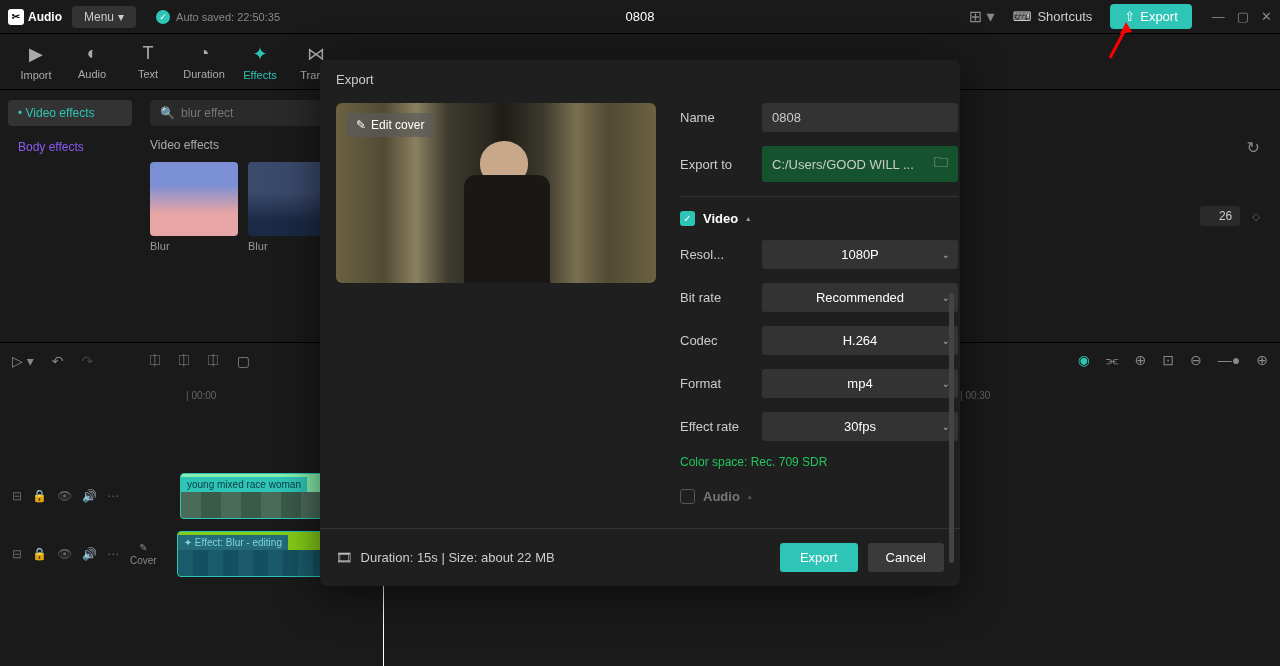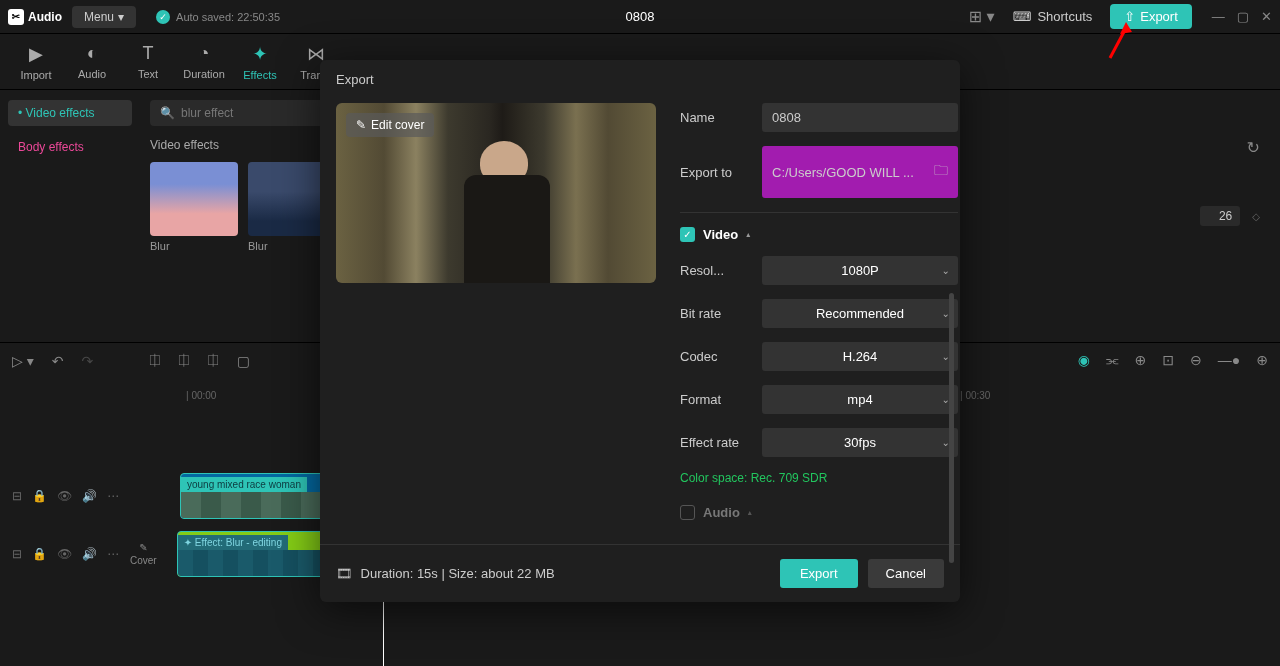--- a/index.html
+++ b/index.html
@@ -21,21 +21,21 @@
 
 .toolbar2 { height: 56px; background: #1a1a1a; display: flex; align-items: center; padding: 0 8px; gap: 0; border-bottom: 1px solid #000; }
 .tool-item { display: flex; flex-direction: column; align-items: center; gap: 4px; width: 56px; color: #aaa; font-size: 11px; }
 .tool-item.active { color: #2ec4b6; }
 .tool-icon { font-size: 18px; }
 
 
 .main { display: flex; height: 252px; }
 .left-panel { width: 140px; background: #1a1a1a; padding: 10px 8px; }
 .panel-tab { background: #333; color: #2ec4b6; padding: 6px 10px; border-radius: 4px; font-size: 12px; margin-bottom: 8px; }
-.panel-tab.inactive { background: transparent; color: #ec4899; }
+.panel-tab.inactive { background: transparent; color: #8b5cf6; }
 .mid-panel { width: 415px; background: #1a1a1a; padding: 10px; }
 .search-box { background: #2a2a2a; border-radius: 4px; padding: 6px 10px; display: flex; align-items: center; gap: 6px; color: #777; font-size: 12px; margin-bottom: 12px; }
 .section-label { color: #aaa; font-size: 12px; margin-bottom: 10px; }
 .thumbs { display: flex; gap: 10px; flex-wrap: wrap; }
 .thumb { width: 88px; }
 .thumb-img { width: 88px; height: 74px; background: #333; border-radius: 4px; margin-bottom: 4px; position: relative; overflow: hidden; }
 .thumb-label { color: #999; font-size: 11px; }
 .right-panel { flex: 1; background: #1a1a1a; padding: 10px 20px; position: relative; }
 .rp-title { color: #2ec4b6; font-size: 13px; margin-bottom: 20px; }
 .rp-details { color: #ccc; font-size: 13px; margin-bottom: 10px; }
@@ -54,42 +54,42 @@
 .ttoolbar .spacer { flex: 1; }
 .ttoolbar .right-icons { display: flex; gap: 16px; }
 
 
 .timeline { background: #1a1a1a; height: 288px; padding: 8px 0; position: relative; }
 .ruler { height: 24px; position: relative; margin-left: 140px; color: #666; font-size: 10px; }
 .ruler-mark { position: absolute; top: 4px; }
 .track { height: 52px; display: flex; align-items: center; margin-bottom: 6px; }
 .track-controls { width: 130px; display: flex; align-items: center; gap: 10px; padding-left: 12px; color: #666; }
 .track-controls .icon { font-size: 12px; }
-.clip { height: 46px; border-radius: 4px; background: #0369a1; position: relative; overflow: hidden; border: 1px solid #2ec4b6; }
+.clip { height: 46px; border-radius: 4px; background: #86efac; position: relative; overflow: hidden; border: 1px solid #2ec4b6; }
 .clip-label { background: #2ec4b6; color: #0d3a3f; font-size: 10px; padding: 2px 6px; display: inline-block; }
 .clip-effect { background: #84cc16; }
 .clip-effect .clip-label { background: #226b77; color: #7fd5e0; }
 .cover-btn { position: absolute; left: 138px; display: flex; flex-direction: column; align-items: center; gap: 2px; color: #888; font-size: 10px; }
 .playhead { position: absolute; left: 383px; top: 0; bottom: 0; width: 1px; background: #fff; }
 .playhead::before { content: ''; position: absolute; top: -4px; left: -5px; width: 11px; height: 10px; background: #fff; clip-path: polygon(0 0, 100% 0, 50% 100%); }
 
 
 .overlay { position: absolute; top: 60px; left: 320px; width: 640px; background: #1f1f1f; border-radius: 6px; z-index: 100; box-shadow: 0 8px 40px rgba(0,0,0,0.6); }
 .dialog-header { padding: 12px 16px; color: #ccc; font-size: 13px; }
 .dialog-body { display: flex; padding: 4px 16px 10px; gap: 24px; }
 .preview-col { width: 320px; }
 .preview { width: 320px; height: 180px; border-radius: 6px; background: linear-gradient(90deg, #6b6242 0%, #524a34 15%, #8b8160 25%, #3d3a2e 35%, #2a2721 48%, #1e1b17 52%, #3d3a2e 65%, #7a7050 75%, #524a34 85%, #6b6242 100%); position: relative; overflow: hidden; }
 .preview::before { content: ''; position: absolute; left: 144px; top: 38px; width: 48px; height: 44px; background: #c9a78a; border-radius: 50% 50% 45% 45%; }
 .preview::after { content: ''; position: absolute; left: 128px; top: 72px; width: 86px; height: 108px; background: #1a1815; border-radius: 12px 12px 0 0; }
 .edit-cover-btn { position: absolute; top: 10px; left: 10px; background: rgba(90,90,90,0.7); color: #fff; padding: 5px 10px; border-radius: 4px; font-size: 12px; display: flex; align-items: center; gap: 5px; z-index: 5; }
 .form-col { flex: 1; }
 .form-row { display: flex; align-items: center; margin-bottom: 14px; gap: 10px; }
 .form-label { width: 72px; color: #ccc; font-size: 13px; }
 .form-input { flex: 1; background: #333; border: none; padding: 7px 10px; color: #ccc; font-size: 13px; border-radius: 3px; }
-.form-path { flex: 1; background: #a21caf; padding: 14px 10px; color: #ccc; font-size: 13px; border-radius: 3px; display: flex; align-items: center; justify-content: space-between; }
+.form-path { flex: 1; background: #14532d; padding: 6px 10px; color: #ccc; font-size: 13px; border-radius: 3px; display: flex; align-items: center; justify-content: space-between; }
 .folder-icon { color: #ccc; font-size: 14px; }
 .divider { height: 1px; background: #333; margin: 6px 0 14px; }
 .section-check { display: flex; align-items: center; gap: 8px; margin-bottom: 14px; }
 .checkbox-on { width: 15px; height: 15px; background: #2ec4b6; border-radius: 3px; display: flex; align-items: center; justify-content: center; color: #fff; font-size: 10px; }
 .checkbox-off { width: 15px; height: 15px; border: 1px solid #555; border-radius: 3px; }
 .section-title { color: #fff; font-size: 13px; font-weight: 600; }
 .section-title.dim { color: #777; }
 .up-arrow { color: #999; font-size: 8px; }
 .form-select { flex: 1; background: #333; padding: 7px 10px; color: #fff; font-size: 13px; border-radius: 3px; display: flex; align-items: center; justify-content: center; font-weight: 500; position: relative; }
 .select-chevron { position: absolute; right: 8px; color: #aaa; font-size: 10px; }

